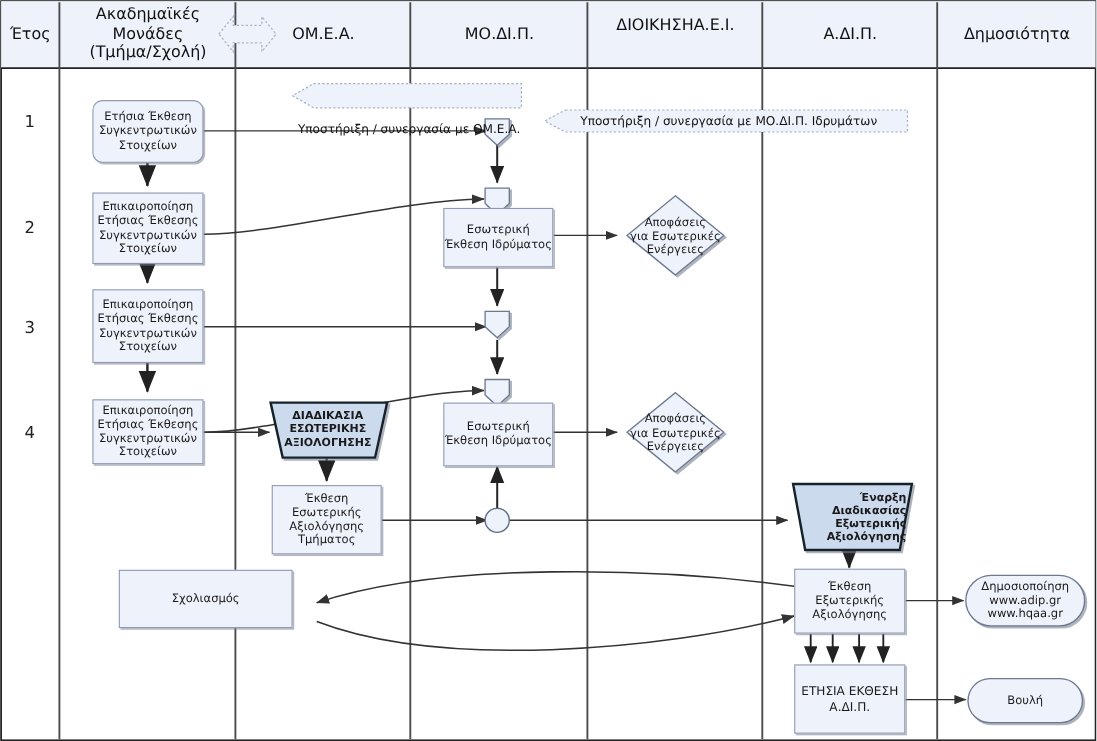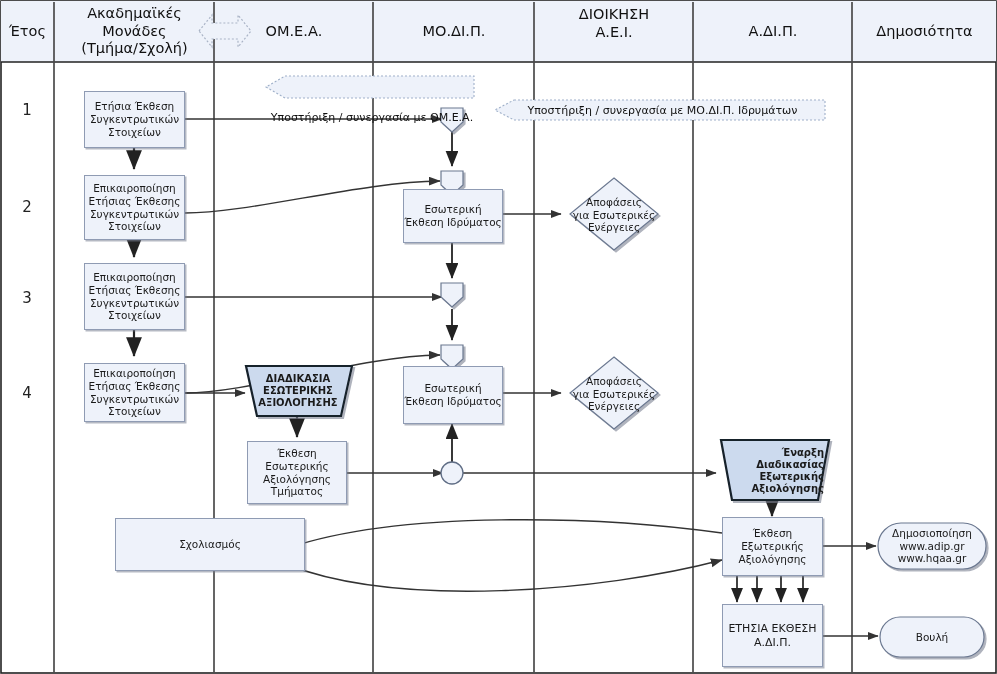--- a/index.html
+++ b/index.html
@@ -152,21 +152,21 @@
   </div>
 
   <div class="hdrcell" style="left:215px;top:1px;width:158px;height:61px;">
     <span>ΟΜ.Ε.Α.</span>
   </div>
 
   <div class="hdrcell" style="left:374px;top:1px;width:160px;height:61px;">
     <span>ΜΟ.ΔΙ.Π.</span>
   </div>
 
-  <div class="hdrcell" style="left:535px;top:1px;width:158px;height:45px;flex-direction:column;">
+  <div class="hdrcell" style="left:535px;top:1px;width:158px;height:45px;flex-direction:row;">
     <span>ΔΙΟΙΚΗΣΗ</span>
     <span>Α.Ε.Ι.</span>
   </div>
 
   <div class="hdrcell" style="left:694px;top:1px;width:158px;height:61px;">
     <span>Α.ΔΙ.Π.</span>
   </div>
 
   <div class="hdrcell" style="left:853px;top:1px;width:143px;height:61px;">
     <span>Δημοσιότητα</span>
@@ -181,21 +181,21 @@
   <div class="yearlbl" style="left:0;top:384px;">
     <span>4</span></div>
 
   <div class="banner" style="left:270px;top:76px;width:204px;height:22px;margin-top:30px;">
     <span>Υποστήριξη / συνεργασία με ΟΜ.Ε.Α.</span>
   </div>
   <div class="banner" style="left:500px;top:100px;width:325px;height:20px;">
     <span>Υποστήριξη /  συνεργασία με ΜΟ.ΔΙ.Π. Ιδρυμάτων</span>
   </div>
 
-  <div class="node box" style="left:84px;top:91px;width:101px;height:57px;font-size:10.5px;flex-direction:column;">
+  <div class="node box" style="left:84px;top:91px;width:101px;height:57px;font-size:10.5px;flex-direction:column;border-radius:9px;">
     <span>Ετήσια Έκθεση</span>
     <span>Συγκεντρωτικών</span>
     <span>Στοιχείων</span>
   </div>
 
   <div class="node box" style="left:84px;top:175px;width:101px;height:65px;font-size:10.5px;flex-direction:column;">
     <span>Επικαιροποίηση</span>
     <span>Ετήσιας Έκθεσης</span>
     <span>Συγκεντρωτικών</span>
     <span>Στοιχείων</span>
@@ -261,21 +261,21 @@
     <span>Έκθεση</span>
     <span>Εξωτερικής</span>
     <span>Αξιολόγησης</span>
   </div>
 
   <div class="node box" style="left:722px;top:604px;width:101px;height:63px;font-size:11px;flex-direction:column;">
     <span>ΕΤΗΣΙΑ ΕΚΘΕΣΗ</span>
     <span>Α.ΔΙ.Π.</span>
   </div>
 
-  <div class="node box" style="left:115px;top:518px;width:190px;height:53px;font-size:10.5px;">
+  <div class="node box" style="left:108px;top:518px;width:158px;height:53px;font-size:10.5px;">
     <span>Σχολιασμός</span>
   </div>
 
   <div class="node" style="left:880px;top:526px;width:104px;height:40px;font-size:10.5px;flex-direction:column;">
     <span>Δημοσιοποίηση</span>
     <span>www.adip.gr</span>
     <span>www.hqaa.gr</span>
   </div>
 
   <div class="node" style="left:882px;top:617px;width:100px;height:40px;font-size:10.5px;">

